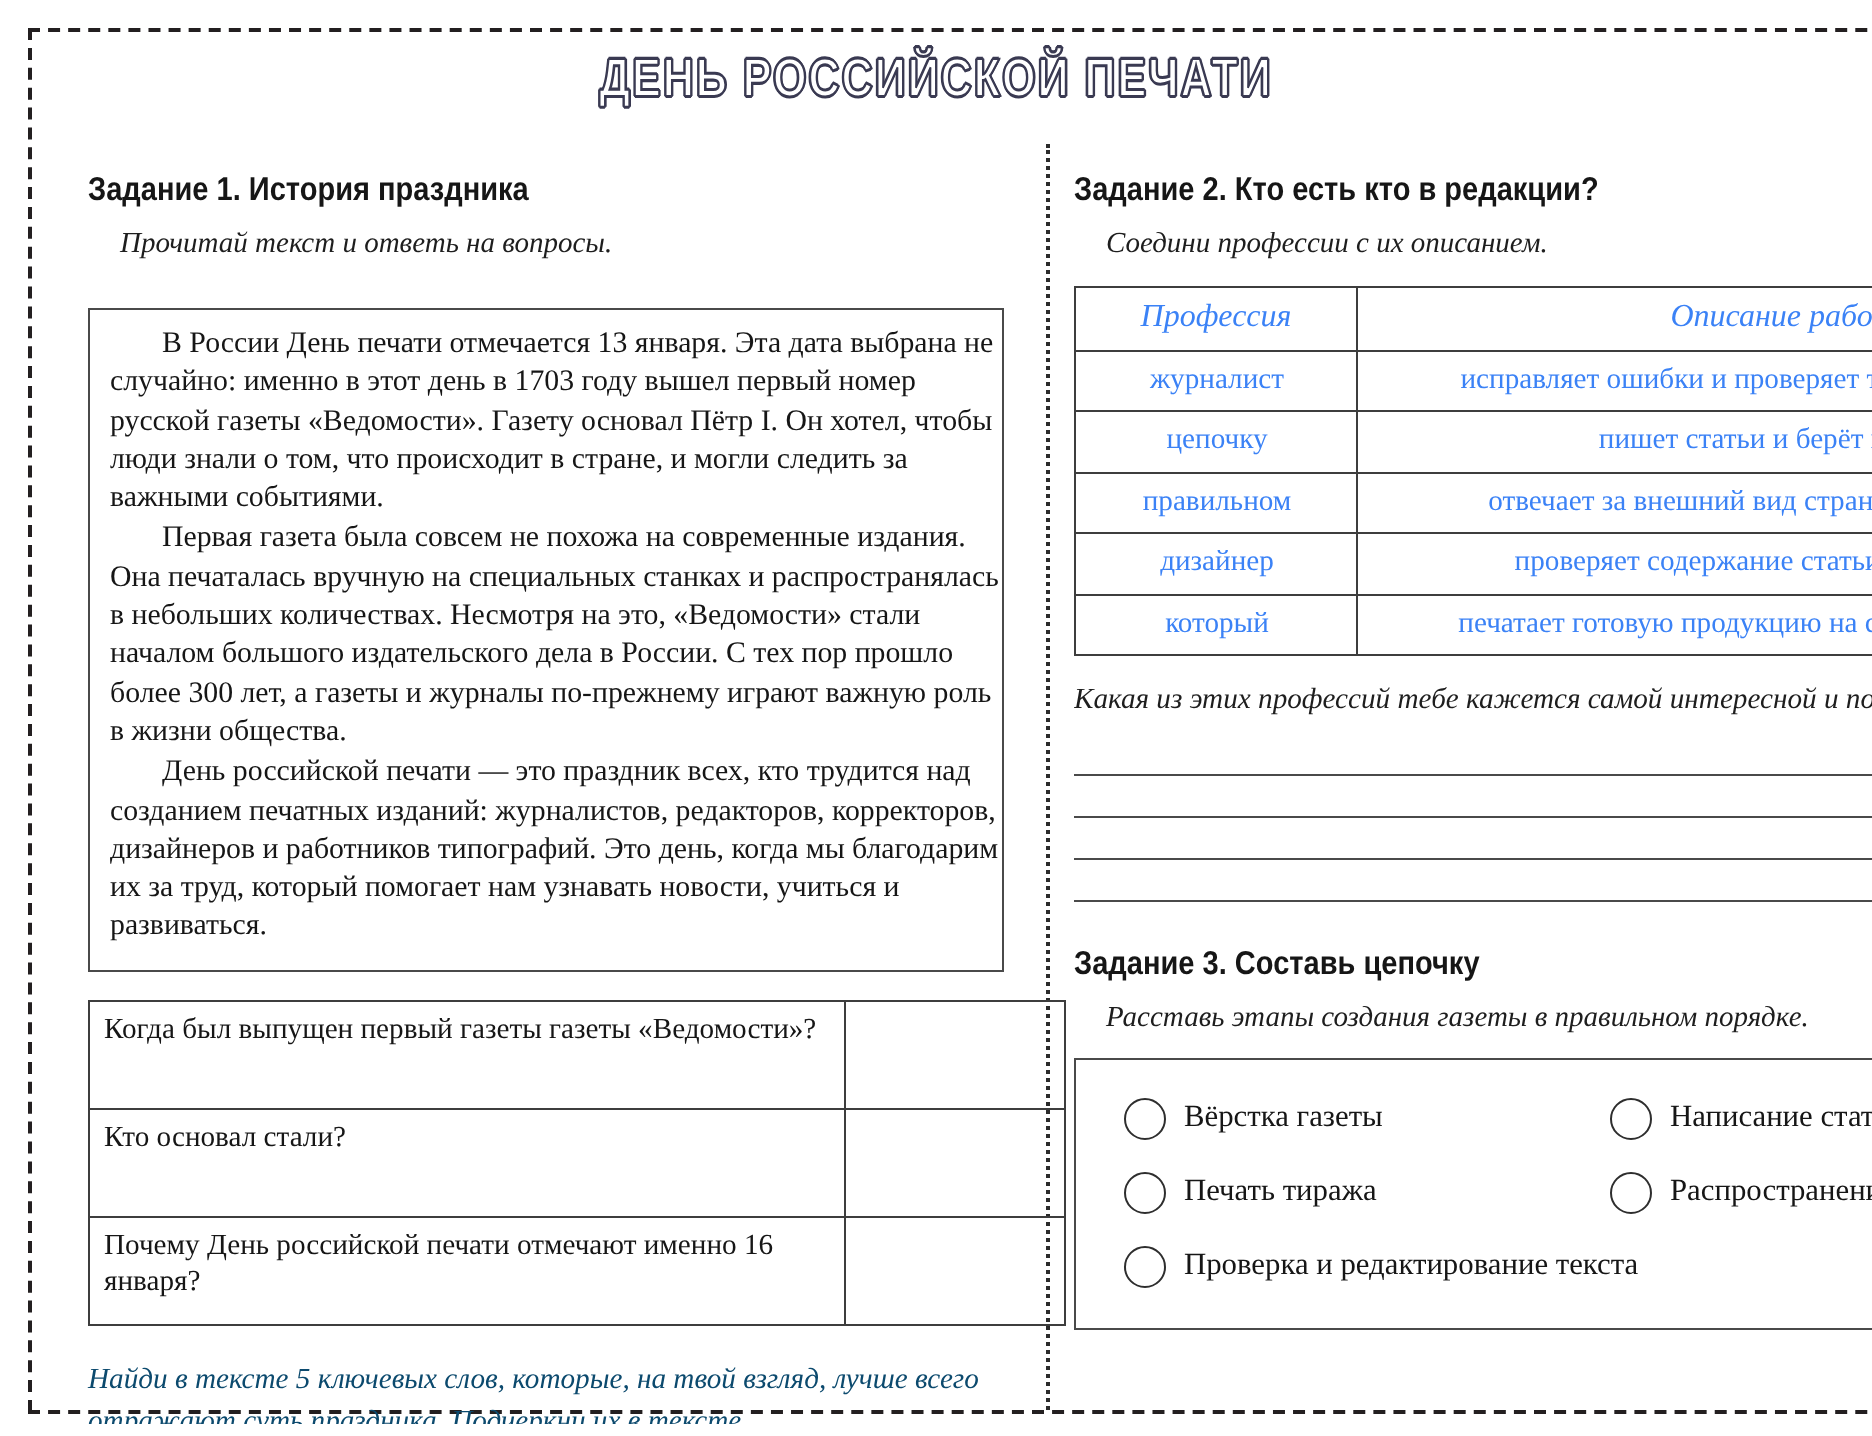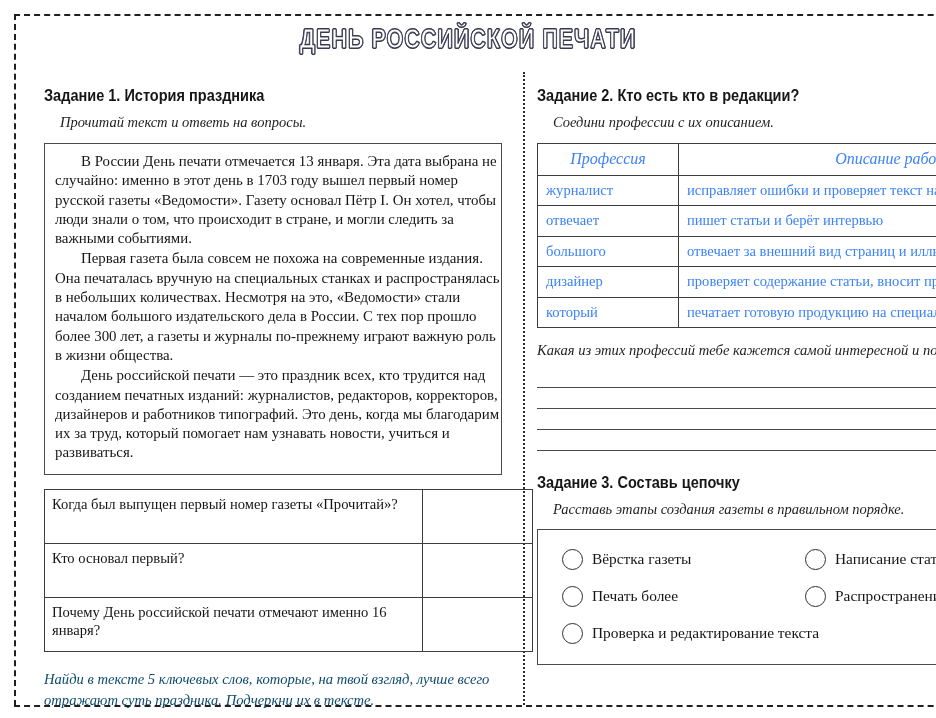--- a/index.html
+++ b/index.html
@@ -96,21 +96,21 @@
     font-family: "Liberation Serif", serif;
     font-style: italic;
     font-size: 14.5px;
     color: #1e1e1e;
     margin: 9px 0 0 16px;
     white-space: nowrap;
   }
 
   
   #text-box {
-    margin-top: 12px;
+    margin-top: 23px;
     width: 458px;
     border: 1.6px solid #4a4a4a;
     padding: 8px 0 10px 10px;
     box-sizing: border-box;
   }
   #text-box p {
     margin: 0 0 1px 0;
     text-indent: 26px;
     font-size: 14.9px;
     line-height: 1.295;
@@ -167,20 +167,21 @@
     font-style: italic;
     font-weight: normal;
     font-size: 16px;
     text-align: center;
     padding: 6px 4px 7px 4px;
   }
   table.ptable td {
     font-size: 14.6px;
     line-height: 1.26;
     padding: 5px 7px 6px 8px;
+    text-align: center;
   }
   .col-prof { width: 132px; }
   .col-desc { width: 428px; }
 
   .prof-question {
     margin-top: 14px;
     font-style: italic;
     font-size: 14.6px;
     color: #1e1e1e;
     white-space: nowrap;
@@ -249,25 +250,25 @@
 
     <div id="text-box">
       <p>В России День печати отмечается 13 января. Эта дата выбрана не случайно: именно в этот день в 1703 году вышел первый номер русской газеты «Ведомости». Газету основал Пётр I. Он хотел, чтобы люди знали о том, что происходит в стране, и могли следить за важными событиями.</p>
       <p>Первая газета была совсем не похожа на современные издания. Она печаталась вручную на специальных станках и распространялась в небольших количествах. Несмотря на это, «Ведомости» стали началом большого издательского дела в России. С тех пор прошло более 300 лет, а газеты и журналы по-прежнему играют важную роль в жизни общества.</p>
       <p>День российской печати — это праздник всех, кто трудится над созданием печатных изданий: журналистов, редакторов, корректоров, дизайнеров и работников типографий. Это день, когда мы благодарим их за труд, который помогает нам узнавать новости, учиться и развиваться.</p>
     </div>
 
     <table class="qtable">
       <tbody>
         <tr>
-          <td class="q-cell tall">Когда был выпущен первый номер газеты «Прочитай»?</td>
+          <td class="q-cell tall">Когда был выпущен первый газеты газеты «Ведомости»?</td>
           <td class="a-cell"></td>
         </tr>
         <tr>
-          <td class="q-cell tall">Кто основал первый?</td>
+          <td class="q-cell tall">Кто основал стали?</td>
           <td class="a-cell"></td>
         </tr>
         <tr>
           <td class="q-cell tall">Почему День российской печати отмечают именно 16 января?</td>
           <td class="a-cell"></td>
         </tr>
       </tbody>
     </table>
 
     <div class="note-italic">Найди в тексте 5 ключевых слов, которые, на твой взгляд, лучше всего отражают суть праздника. Подчеркни их в тексте.</div>
@@ -286,25 +287,25 @@
               <th class="col-prof">Профессия</th>
               <th class="col-desc">Описание работы</th>
             </tr>
           </thead>
           <tbody>
             <tr>
               <td class="col-prof">журналист</td>
               <td class="col-desc">исправляет ошибки и проверяет текст на грамотность</td>
             </tr>
             <tr>
-              <td class="col-prof">отвечает</td>
+              <td class="col-prof">цепочку</td>
               <td class="col-desc">пишет статьи и берёт интервью</td>
             </tr>
             <tr>
-              <td class="col-prof">большого</td>
+              <td class="col-prof">правильном</td>
               <td class="col-desc">отвечает за внешний вид страниц и иллюстрации</td>
             </tr>
             <tr>
               <td class="col-prof">дизайнер</td>
               <td class="col-desc">проверяет содержание статьи, вносит правки</td>
             </tr>
             <tr>
               <td class="col-prof">который</td>
               <td class="col-desc">печатает готовую продукцию на специальных станках</td>
             </tr>
@@ -333,21 +334,21 @@
             <span class="chain-label">Вёрстка газеты</span>
           </div>
           <div class="chain-item right">
             <span class="circle"></span>
             <span class="chain-label">Написание статей</span>
           </div>
         </div>
         <div class="chain-row">
           <div class="chain-item left">
             <span class="circle"></span>
-            <span class="chain-label">Печать более</span>
+            <span class="chain-label">Печать тиража</span>
           </div>
           <div class="chain-item right">
             <span class="circle"></span>
             <span class="chain-label">Распространение газеты</span>
           </div>
         </div>
         <div class="chain-row">
           <div class="chain-item left">
             <span class="circle"></span>
             <span class="chain-label">Проверка и редактирование текста</span>

